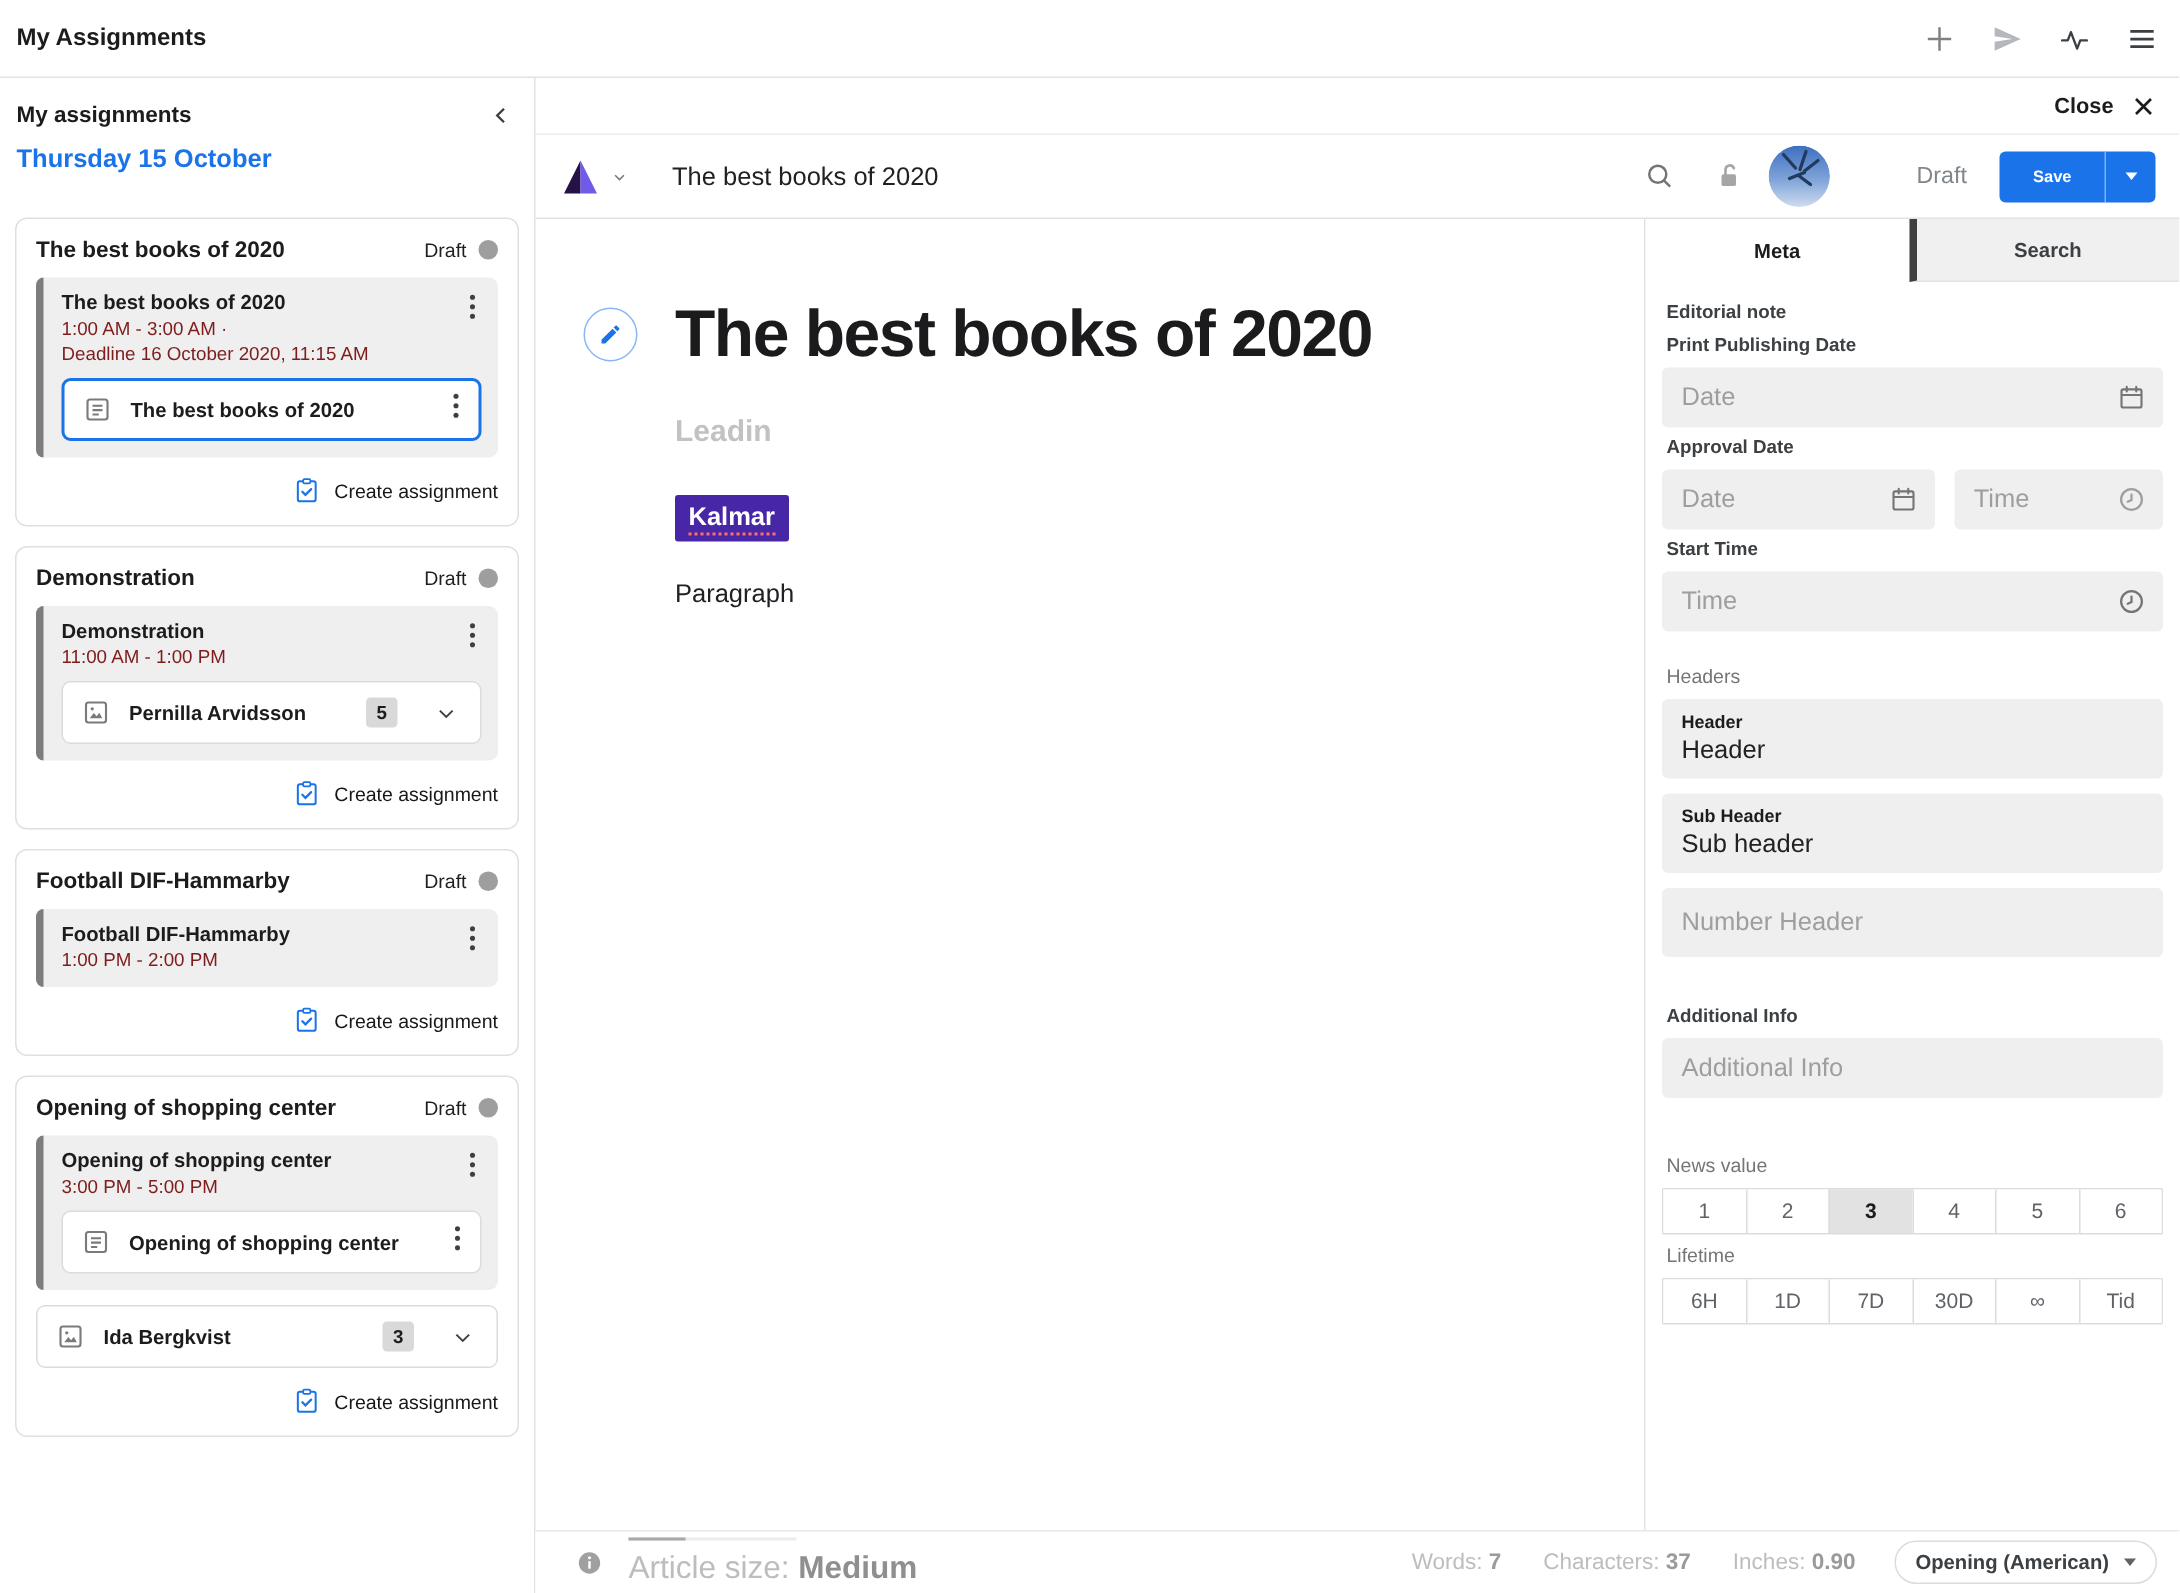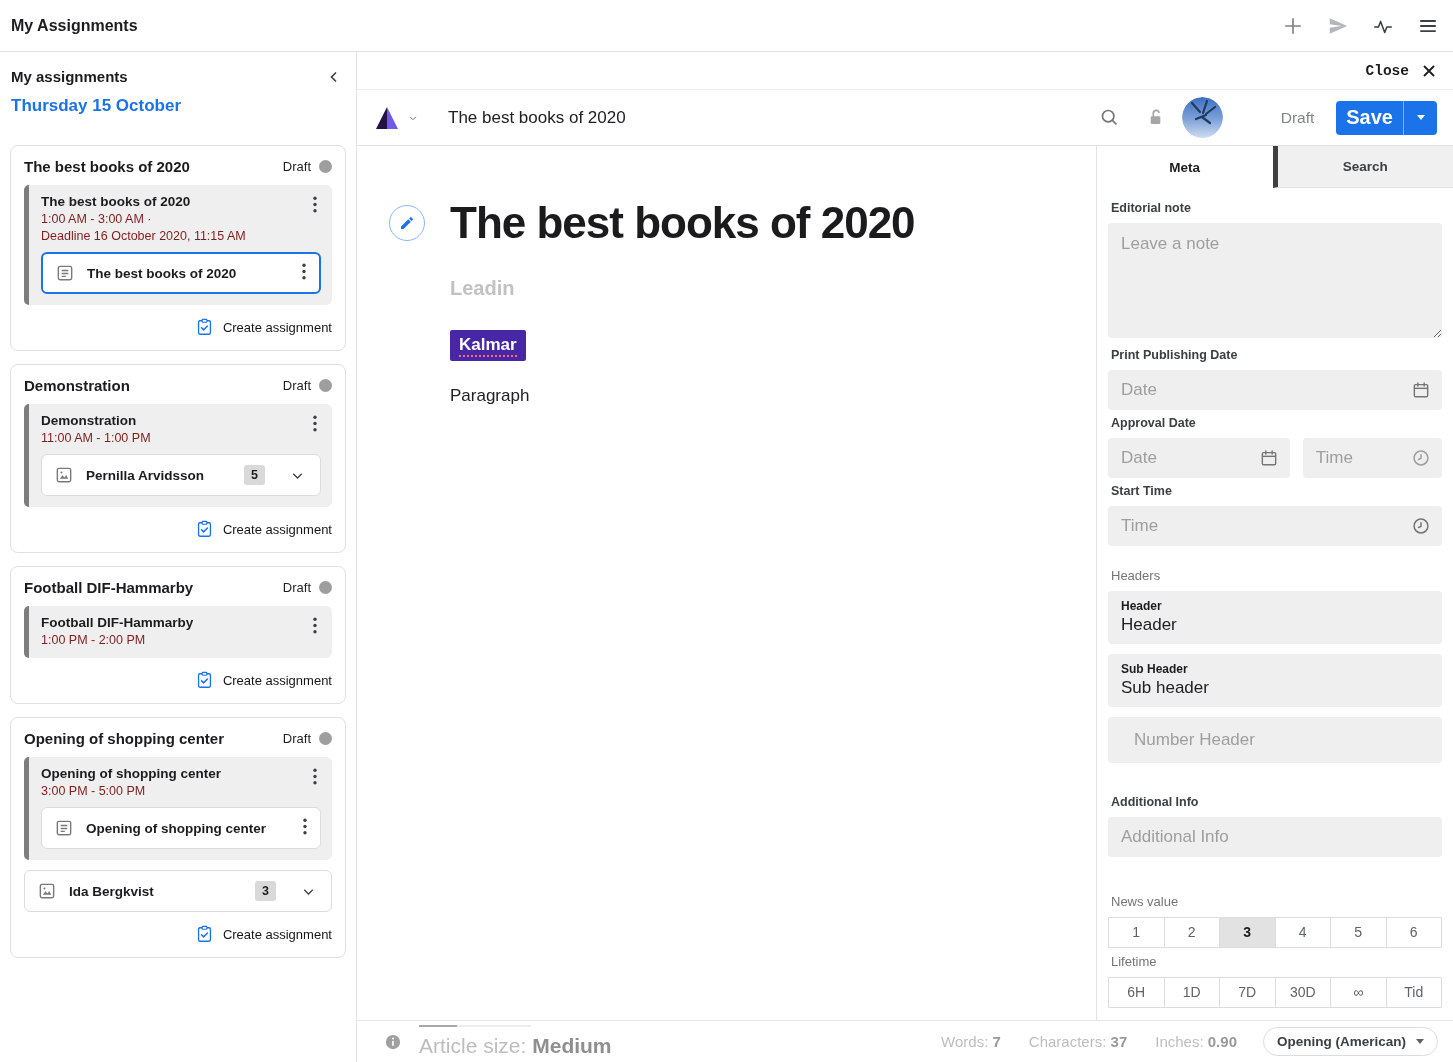--- a/index.html
+++ b/index.html
@@ -55,34 +55,34 @@
   .row-chevron { margin:0 5px 0 12px; display:flex; cursor:pointer; }
   .create-row { display:flex; justify-content:flex-end; align-items:center; gap:9px;
     margin-top:13px; cursor:pointer; }
   .create-label { font-size:13px; font-weight:normal; color:#171717; }
   .person-standalone { margin-top:10px; }
 
   
   .main { flex:1; display:flex; flex-direction:column; min-width:0; }
   .close-row { height:38px; flex:0 0 auto; display:flex; align-items:center;
     justify-content:flex-end; gap:12px; padding-right:16px; border-bottom:1px solid #ededed; cursor:pointer; }
-  .close-label { font-size:14.5px; font-weight:bold; color:#1c1c1e;font-family:Liberation Mono, monospace; }
+  .close-label { font-size:14.5px; font-weight:bold; color:#1c1c1e; }
 
   .doc-header { height:56px; flex:0 0 auto; border-bottom:1px solid #e2e2e2; display:flex;
     align-items:center; padding:0 16px; }
   .logo-wrap { display:flex; align-items:center; gap:5px; cursor:pointer; }
   .doc-title { margin-left:28px; font-size:17px; color:#202124; }
   .dh-right { margin-left:auto; display:flex; align-items:center; }
   .dh-icon { cursor:pointer; display:flex; }
   .dh-lock { margin-left:25px; }
   .avatar { width:41px; height:41px; border-radius:50%; overflow:hidden; margin-left:16px; cursor:pointer; }
   .draft-label { margin-left:58px; font-size:15.5px; color:#80868b; }
   .save-btn { margin-left:22px; height:34px; display:flex; border-radius:4px; overflow:hidden;
     background:var(--accent); cursor:pointer; }
-  .save-main { padding:0 10px; display:flex; align-items:center; color:#fff; font-size:20px;
+  .save-main { padding:0 22px; display:flex; align-items:center; color:#fff; font-size:11px;
     font-weight:bold; }
   .save-arrow { width:34px; display:flex; align-items:center; justify-content:center;
     border-left:1px solid rgba(255,255,255,.45); }
   .caret-down { width:0; height:0; border-left:4.5px solid transparent;
     border-right:4.5px solid transparent; border-top:5.5px solid #fff; }
 
   .work { flex:1; display:flex; min-height:0; }
   .editor { flex:1; min-width:0; padding:53px 20px 0 32px; overflow:hidden; }
   .headline-row { display:flex; align-items:center; }
   .pencil-btn { width:36px; height:36px; border-radius:50%; border:1.5px solid #8ab6f5;
@@ -117,21 +117,21 @@
   .input-box { height:40px; background:#efefef; border-radius:4px; display:flex;
     align-items:center; padding:0 11px 0 13px; cursor:text; }
   .input-ph { font-size:17px; color:#9e9e9e; }
   .input-box .f-icon { margin-left:auto; display:flex; }
   .dual-row { display:flex; gap:13px; }
   .dual-row .wide { flex:1.37; } .dual-row .narrow { flex:1; }
   .value-field { background:#efefef; border-radius:4px; padding:8px 13px 9px; margin-bottom:10px; cursor:text; }
   .vf-label { font-size:12px; font-weight:bold; color:#1c1c1e; }
   .vf-value { font-size:17px; color:#202124; margin-top:2px; }
   .ph-field { background:#efefef; border-radius:4px; height:46px; display:flex;
-    align-items:center; padding:0 26px; cursor:text; }
+    align-items:center; padding:0 13px; cursor:text; }
   .seg-row { display:flex; border:1px solid #dcdcdc; border-radius:1px; }
   .seg { flex:1; text-align:center; line-height:29px; font-size:14px; color:#5f6368;
     border-left:1px solid #dcdcdc; cursor:pointer; background:#fff; }
   .seg:first-child { border-left:none; }
   .seg.selected { background:#e2e2e2; color:#1c1c1e; font-weight:bold; }
   .gap-lg { margin-top:32px; }
   .gap-news { margin-top:37px; }
 
   
   .statusbar { height:42px; flex:0 0 auto; border-top:1px solid #e8e8e8; display:flex;
@@ -455,21 +455,20 @@
           <div class="paragraph">Paragraph</div>
         </div>
 
         <aside class="meta-panel">
           <div class="tabs">
             <div class="tab active">Meta</div>
             <div class="tab inactive">Search</div>
           </div>
           <div class="panel-form">
             <div class="f-label first">Editorial note</div>
-            <textarea class="note-area" placeholder="Leave a note" style=""></textarea>
 
             <div class="f-label">Print Publishing Date</div>
             <div class="input-box">
               <span class="input-ph">Date</span>
               <span class="f-icon">
                 <svg width="20" height="20" viewBox="0 0 24 24">
                     <rect x="4" y="5.5" width="16" height="14.5" rx="1.5" stroke="#757575" stroke-width="1.7" fill="none"></rect>
                     <path d="M4 10h16" stroke="#757575" stroke-width="1.7"></path>
                     <path d="M8.2 3.5v3.6M15.8 3.5v3.6" stroke="#757575" stroke-width="1.7" stroke-linecap="round"></path>
                   </svg>

